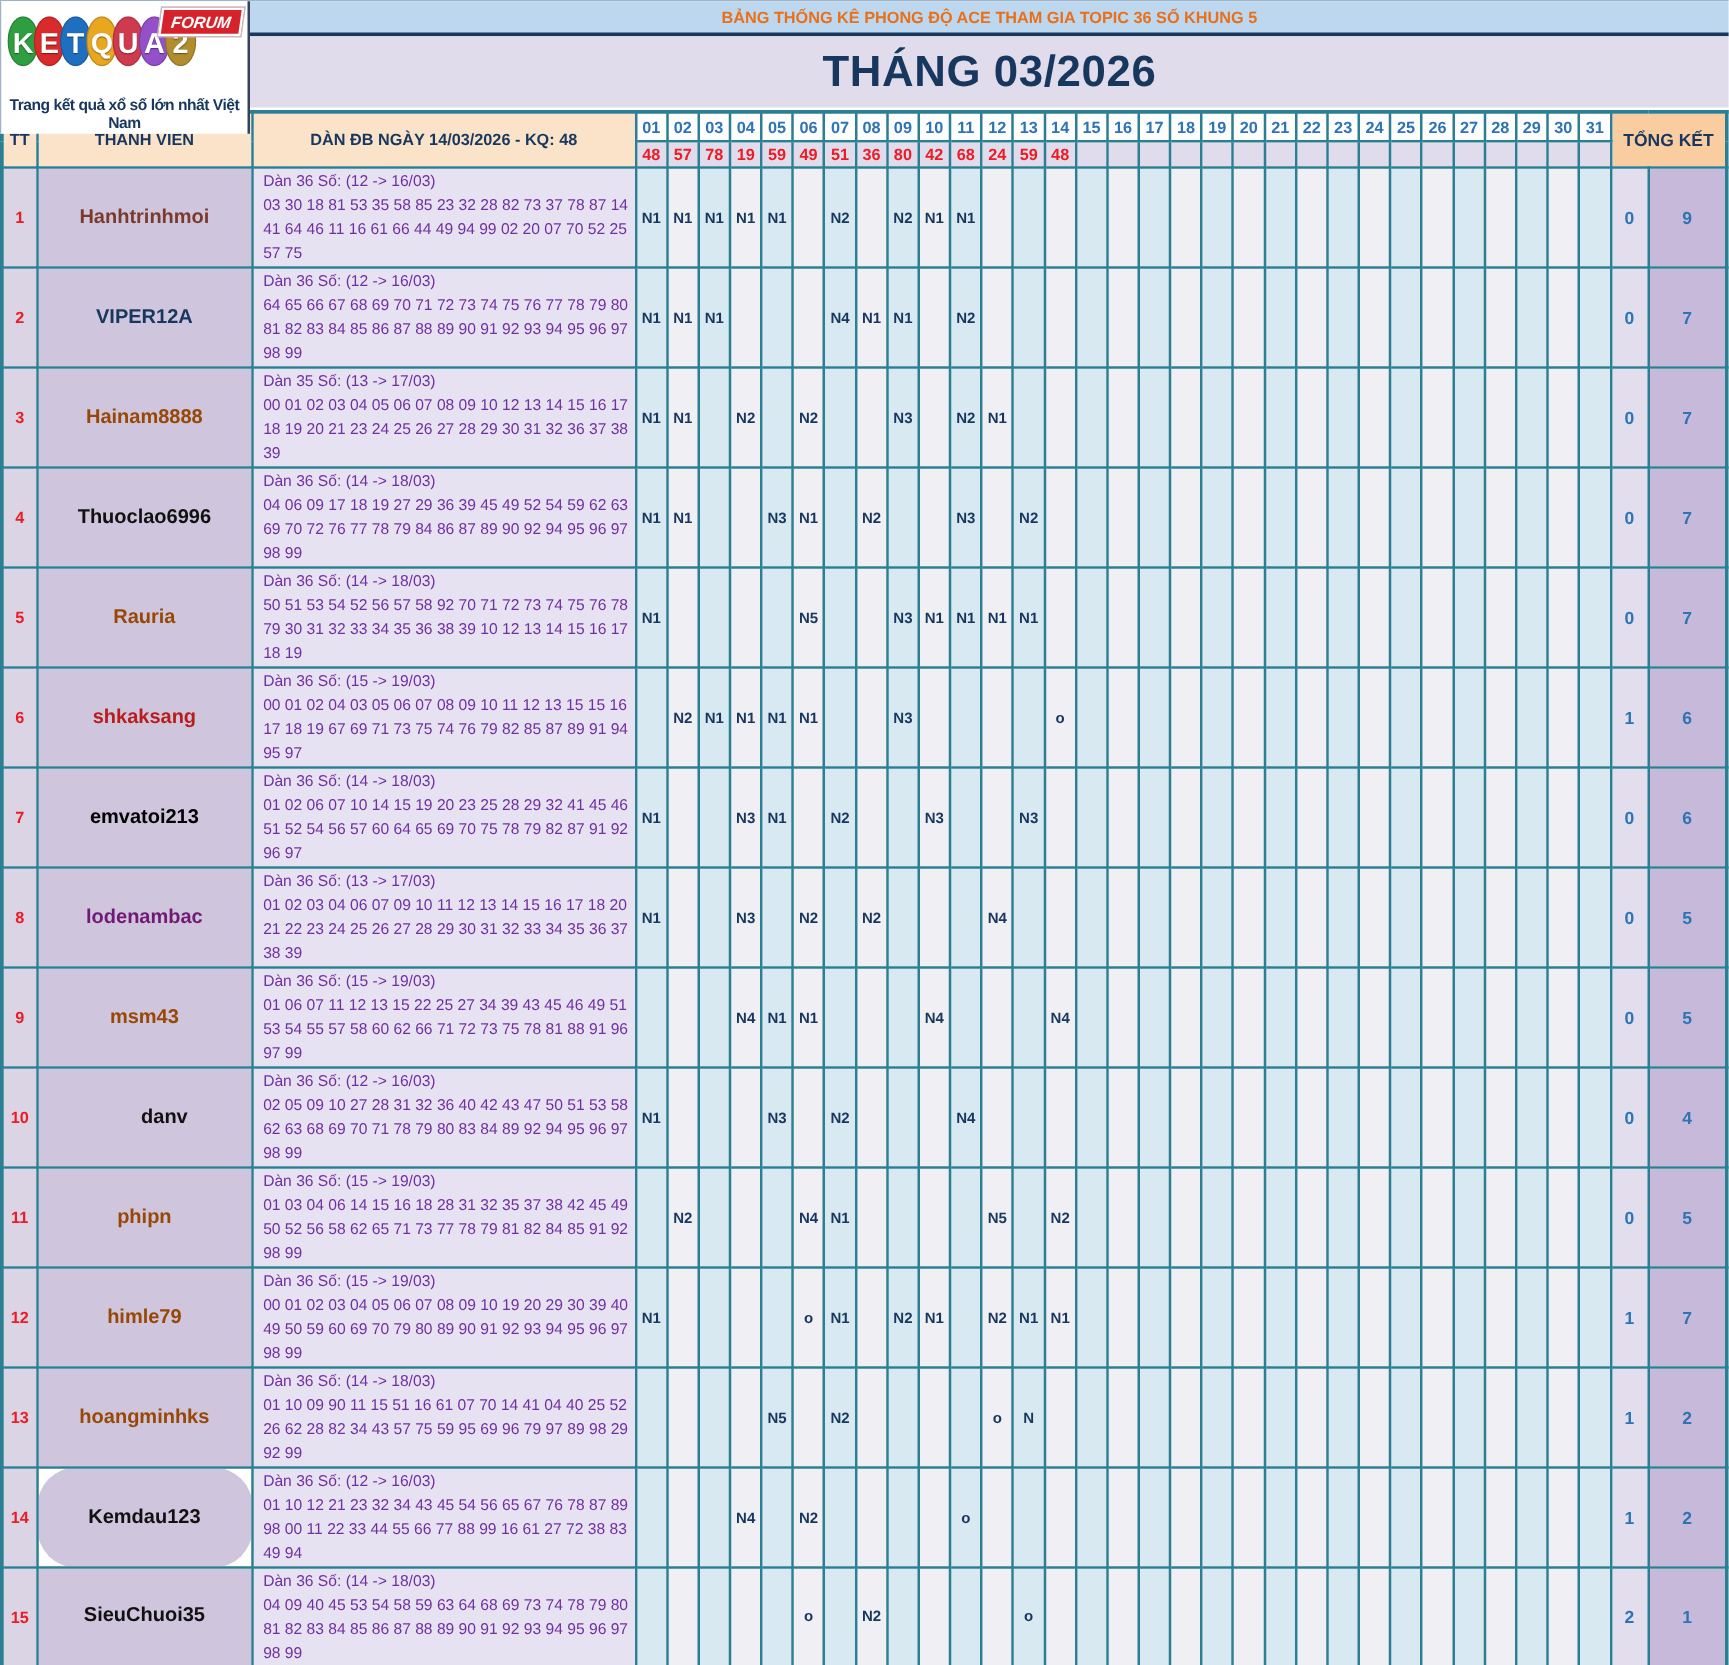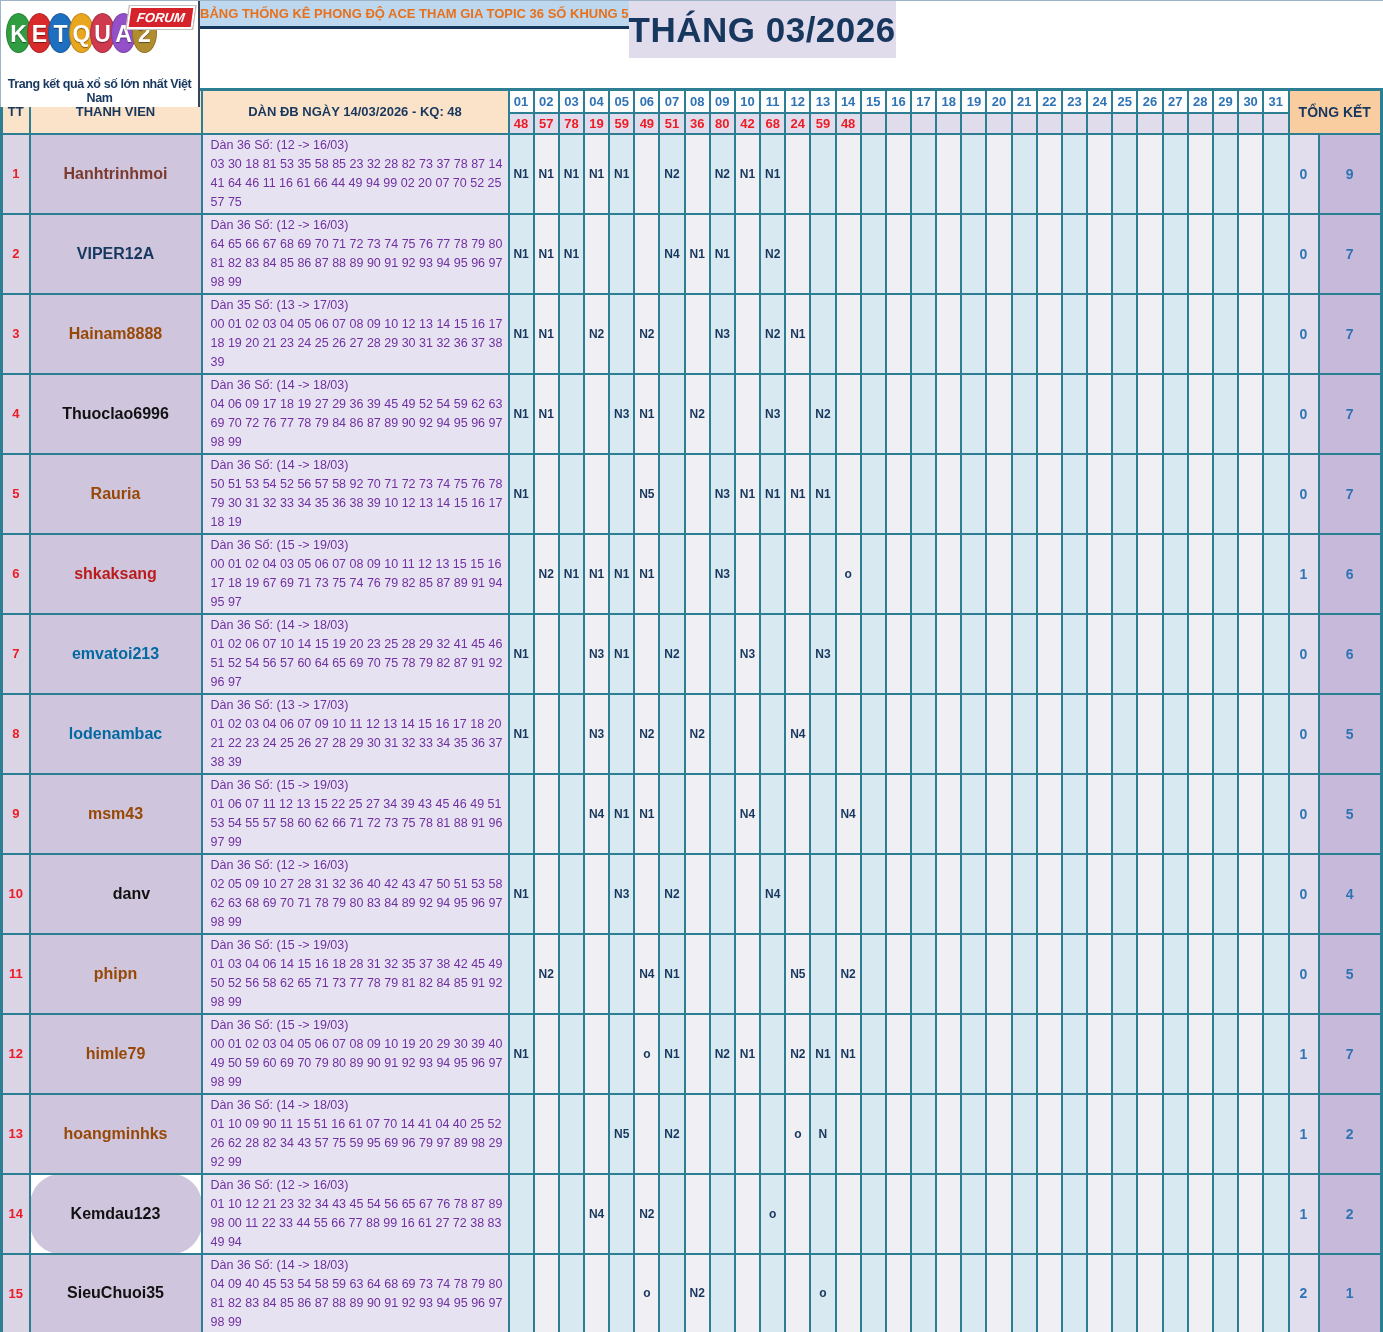--- a/index.html
+++ b/index.html
@@ -7,21 +7,21 @@
   body { font-family:"Liberation Sans", sans-serif; }
   .sheet { width:1383px; }
 
   
   .top { display:flex; width:1383px; height:88px; border-top:1px solid #9db3c8; }
   .logo-box { width:200px; height:106px; background:#fff; position:relative; border-left:1px solid #9db3c8; border-right:2px solid #36425a; flex:0 0 auto; }
   .balloons { position:absolute; top:12px; left:5px; white-space:nowrap; }
   .balloon { display:inline-block; width:25px; height:40px; border-radius:50%; color:#fff; font-weight:bold; font-size:23px; line-height:40px; text-align:center; margin-right:-4px; text-shadow:0 1px 1px rgba(0,0,0,.45); border:1px solid rgba(0,0,0,.18); }
   .forum-badge { position:absolute; top:5px; right:4px; background:#d6232b; color:#fff; font-style:italic; font-weight:bold; font-size:13px; padding:2px 7px; transform:skewX(-8deg); border:2px solid #fff; box-shadow:0 0 0 1px #c0c0c0; }
   .tagline { position:absolute; bottom:2px; left:0; width:100%; text-align:center; color:#17375e; font-weight:bold; font-size:12.5px; letter-spacing:-0.4px; }
-  .top-right { flex:1 1 auto; display:flex; }
+  .top-right { flex:1 1 auto; display:flex; flex-direction:column; }
   .banner { height:28px; background:#bdd7ee; border-bottom:3px solid #17375e; display:flex; align-items:center; justify-content:center; color:#e8701a; font-weight:bold; font-size:13px; }
   .title { height:57px; background:#e1dcec; display:flex; align-items:center; justify-content:center; color:#17375e; font-weight:bold; font-size:35px; letter-spacing:0.5px; }
 
   
   table { border-collapse:collapse; table-layout:fixed; width:1383px; border:3px solid #2c7f93; }
   th, td { border:2px solid #2c7f93; padding:0; overflow:hidden; }
   thead tr.r1 { height:23px; }
   thead tr.r2 { height:21px; }
   tbody tr { height:80px; }
 
@@ -410,21 +410,21 @@
           <td class="day-cell day-odd"></td>
           <td class="day-cell day-even"></td>
           <td class="day-cell day-odd"></td>
           <td class="day-cell day-even"></td>
           <td class="day-cell day-odd"></td>
           <td class="tk1-cell">1</td>
           <td class="tk2-cell">6</td>
         </tr>
         <tr>
           <td class="tt-cell">7</td>
-          <td class="member-cell" style="color: #0369a1; margin-top: 32px;">emvatoi213</td>
+          <td class="member-cell" style="color: #000000; margin-top: 32px;">emvatoi213</td>
           <td class="dan-cell">
             <div class="dan-title">Dàn 36 Số: (14 -&gt; 18/03)</div>
             <div class="dan-nums">01 02 06 07 10 14 15 19 20 23 25 28 29 32 41 45 46 51 52 54 56 57 60 64 65 69 70 75 78 79 82 87 91 92 96 97</div>
           </td>
           <td class="day-cell day-odd">N1</td>
           <td class="day-cell day-even"></td>
           <td class="day-cell day-odd"></td>
           <td class="day-cell day-even">N3</td>
           <td class="day-cell day-odd">N1</td>
           <td class="day-cell day-even"></td>
@@ -451,21 +451,21 @@
           <td class="day-cell day-odd"></td>
           <td class="day-cell day-even"></td>
           <td class="day-cell day-odd"></td>
           <td class="day-cell day-even"></td>
           <td class="day-cell day-odd"></td>
           <td class="tk1-cell">0</td>
           <td class="tk2-cell">6</td>
         </tr>
         <tr>
           <td class="tt-cell">8</td>
-          <td class="member-cell" style="color: #0369a1;">lodenambac</td>
+          <td class="member-cell" style="color: #701a75;">lodenambac</td>
           <td class="dan-cell">
             <div class="dan-title">Dàn 36 Số: (13 -&gt; 17/03)</div>
             <div class="dan-nums">01 02 03 04 06 07 09 10 11 12 13 14 15 16 17 18 20 21 22 23 24 25 26 27 28 29 30 31 32 33 34 35 36 37 38 39</div>
           </td>
           <td class="day-cell day-odd">N1</td>
           <td class="day-cell day-even"></td>
           <td class="day-cell day-odd"></td>
           <td class="day-cell day-even">N3</td>
           <td class="day-cell day-odd"></td>
           <td class="day-cell day-even">N2</td>

